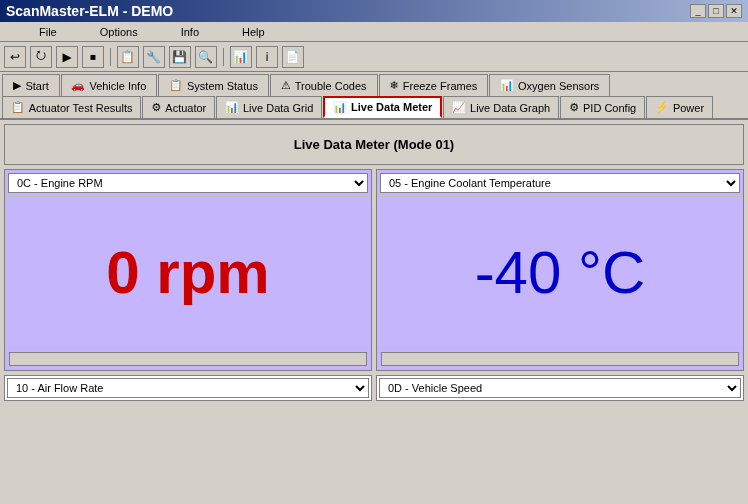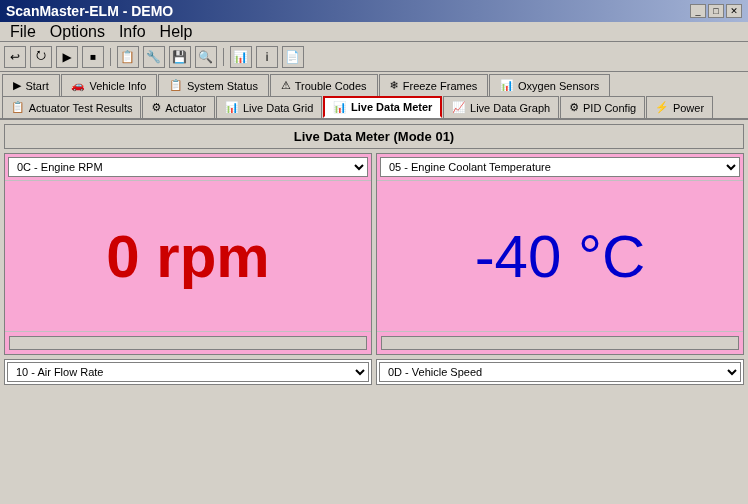--- a/index.html
+++ b/index.html
@@ -48,22 +48,23 @@
       background: #d4d0c8;
       padding: 2px 4px;
       display: flex;
       gap: 2px;
       border-bottom: 1px solid #808080;
       height: 20px;
       align-items: center;
     }
     .menu-item {
       padding: 1px 6px;
-      font-size: 16px;
-      cursor: pointer;
+      font-size: 11px;
+      cursor: pointer;
+      margin-left: 29px;
     }
 
     
     .toolbar {
       background: #d4d0c8;
       padding: 3px 4px;
       display: flex;
       align-items: center;
       gap: 4px;
       border-bottom: 1px solid #808080;
@@ -146,37 +147,37 @@
       background: #d4d0c8;
       padding: 4px;
       flex: 1;
     }
 
     
     .panel-header {
       background: #d4d0c8;
       border: 1px solid #808080;
       text-align: center;
-      padding: 4px;
+      padding: 12px;
       font-size: 13px;
       font-weight: bold;
       margin-bottom: 4px;
     }
 
     
     .meters-row {
       display: flex;
       gap: 4px;
       margin-bottom: 4px;
     }
 
     
     .meter-panel {
       flex: 1;
-      background: #f9a8d4;
+      background: #c4b5fd;
       border: 1px solid #808080;
       display: flex;
       flex-direction: column;
     }
     .meter-select-row {
       display: flex;
       align-items: center;
       padding: 3px;
       border-bottom: 1px solid #c0c0c0;
     }

